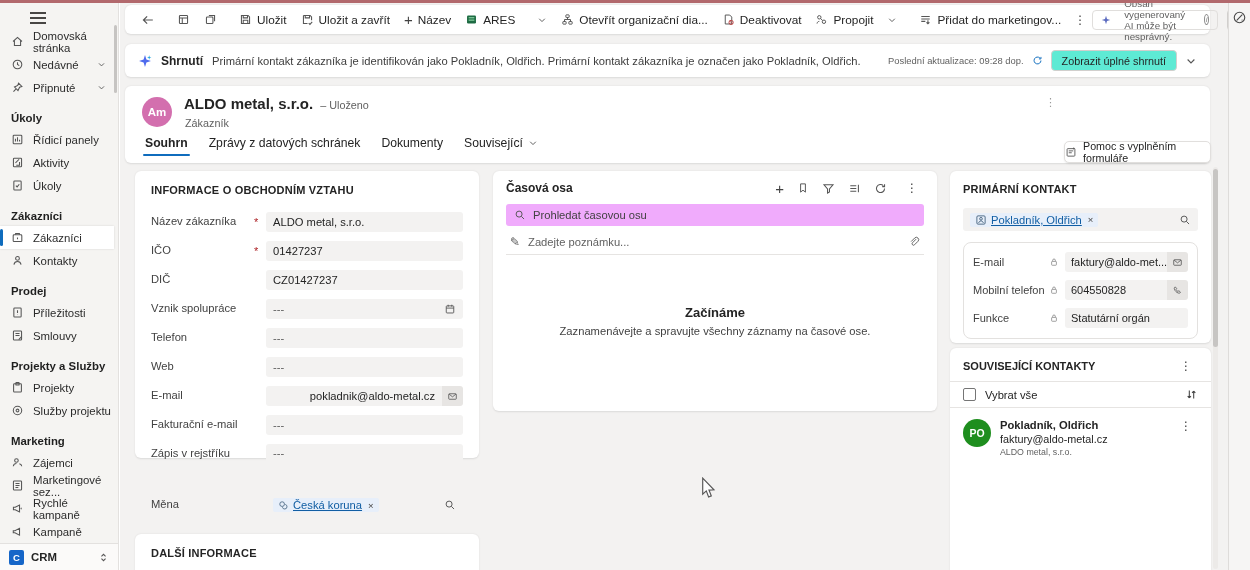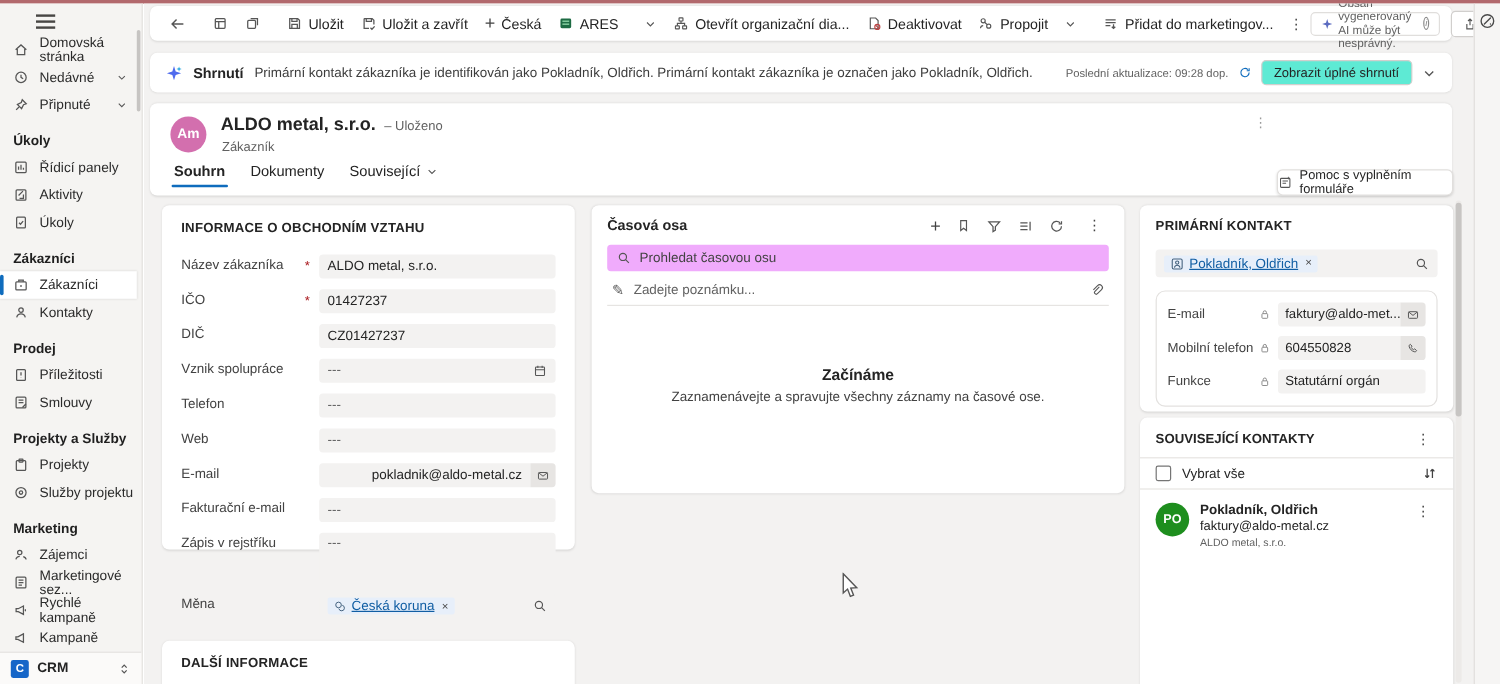--- a/index.html
+++ b/index.html
@@ -41,21 +41,21 @@
     background:#f3f2f1; overflow:hidden; }
   .card { position:absolute; background:#fff; border-radius:6px; box-shadow:0 0.5px 2px rgba(0,0,0,.1); }
 
   
   #cmdbar { left:5px; top:2px; width:1085px; height:29px; display:flex; align-items:center; padding:0 9px; }
   .cmd { display:flex; align-items:center; gap:5px; padding:0 7px; height:24px; border-radius:3px;
     font-size:11.8px; color:#242424; cursor:pointer; white-space:nowrap; }
   .cmd-sep { width:1px; height:16px; background:#d6d4d2; margin:0 4px; }
   .dots { font-size:12px; color:#424242; padding:0 6px; cursor:pointer; }
   .cmd-right { margin-left:auto; display:flex; align-items:center; gap:9px; }
-  .ai-pill { display:flex; align-items:center; gap:4px; border:1px solid #e0dedc; border-radius:4px;
+  .ai-pill { display:flex; align-items:center; gap:13px; border:1px solid #e0dedc; border-radius:4px;
     height:20px; padding:0 8px; font-size:9.8px; color:#616161; }
   .info-c { width:11px; height:11px; border:1px solid #8a8a8a; border-radius:50%; color:#8a8a8a;
     font-size:8px; line-height:9px; text-align:center; font-style:italic; }
   .btn-o { display:flex; align-items:center; gap:6px; border:1px solid #d1cfcd; border-radius:4px;
     height:22px; padding:0 9px; font-size:11.4px; background:#fff; cursor:pointer; }
 
   
   #banner { left:5px; top:41px; width:1085px; height:33px; display:flex; align-items:center; padding:0 13px; gap:9px; }
   .banner-title { font-weight:700; font-size:12px; }
   .banner-text { font-size:11.2px; color:#3d3d3d; }
@@ -345,21 +345,21 @@
     <div class="cmd">
       <svg class="icn" width="13" height="13" viewBox="0 0 16 16" fill="none" stroke="currentColor" stroke-width="1.3">
           <path d="M3 3h8.2L13 4.8V9M3 3v10h5"></path>
           <path d="M5.2 3v3h5.3V3"></path>
           <path d="M9.5 12.5l1.5 1.5 2.8-3"></path>
         </svg>
       <span>Uložit a zavřít</span>
     </div>
     <div class="cmd">
       <span class="tl-plus">+</span>
-      <span>Česká</span>
+      <span>Název</span>
     </div>
     <div class="cmd">
       <svg class="icn" width="13" height="13" viewBox="0 0 16 16">
           <rect x="2.5" y="3" width="11" height="10" rx="1.5" fill="#1d6b43"></rect>
           <rect x="4.5" y="5" width="7" height="1.6" fill="#7fc89a"></rect>
           <rect x="4.5" y="8" width="7" height="1.6" fill="#7fc89a"></rect>
         </svg>
       <span>ARES</span>
     </div>
     <div class="cmd-sep"></div>
@@ -452,20 +452,23 @@
     <div class="avatar">Am</div>
     <div class="rec-titlerow">
       <span class="rec-title">ALDO metal, s.r.o.</span>
       <span class="rec-state">– Uloženo</span>
     </div>
     <div class="rec-entity">Zákazník</div>
     <span class="rec-dots">⋮</span>
     <div class="tabs">
       <div class="tab active">
           <span>Souhrn</span>
+        </div>
+      <div class="tab">
+          <span>Zprávy z datových schránek</span>
         </div>
       <div class="tab">
           <span>Dokumenty</span>
         </div>
       <div class="tab">
         <span>Související</span>
         <svg class="icn" width="10" height="10" viewBox="0 0 16 16" fill="none" stroke="currentColor" stroke-width="1.5">
             <path d="M3.5 6l4.5 4.5L12.5 6"></path>
           </svg>
       </div>

